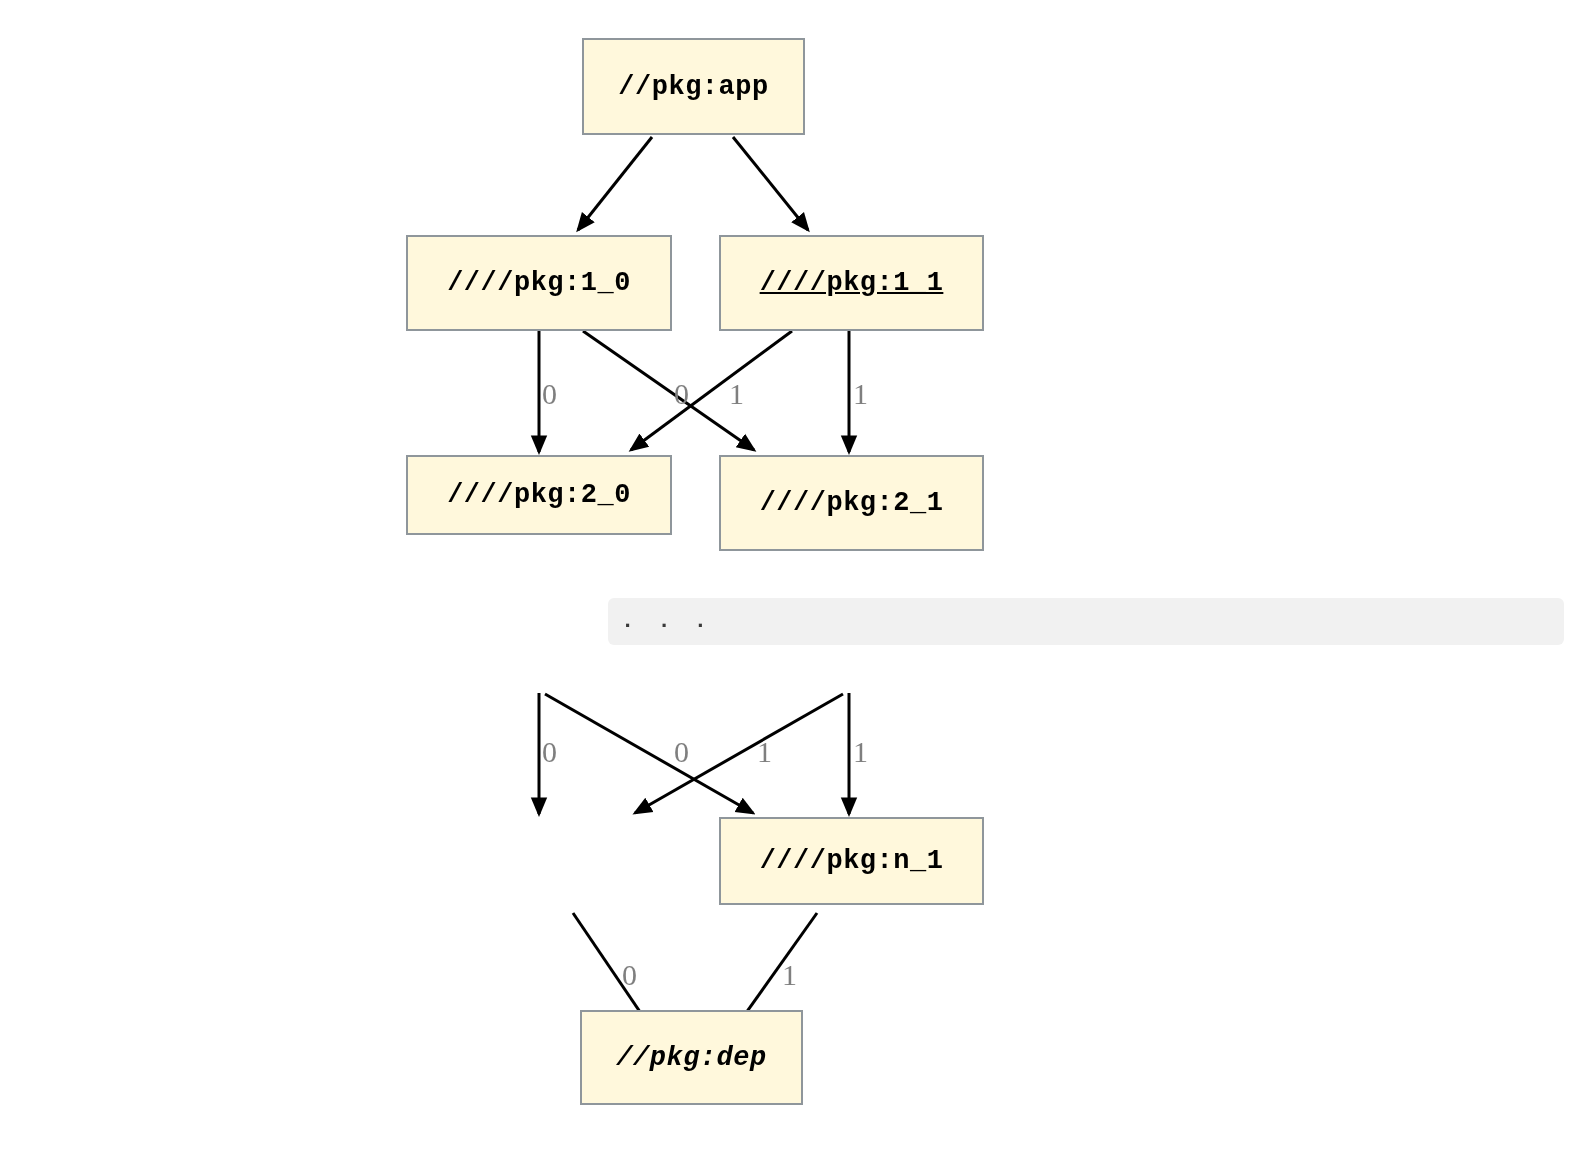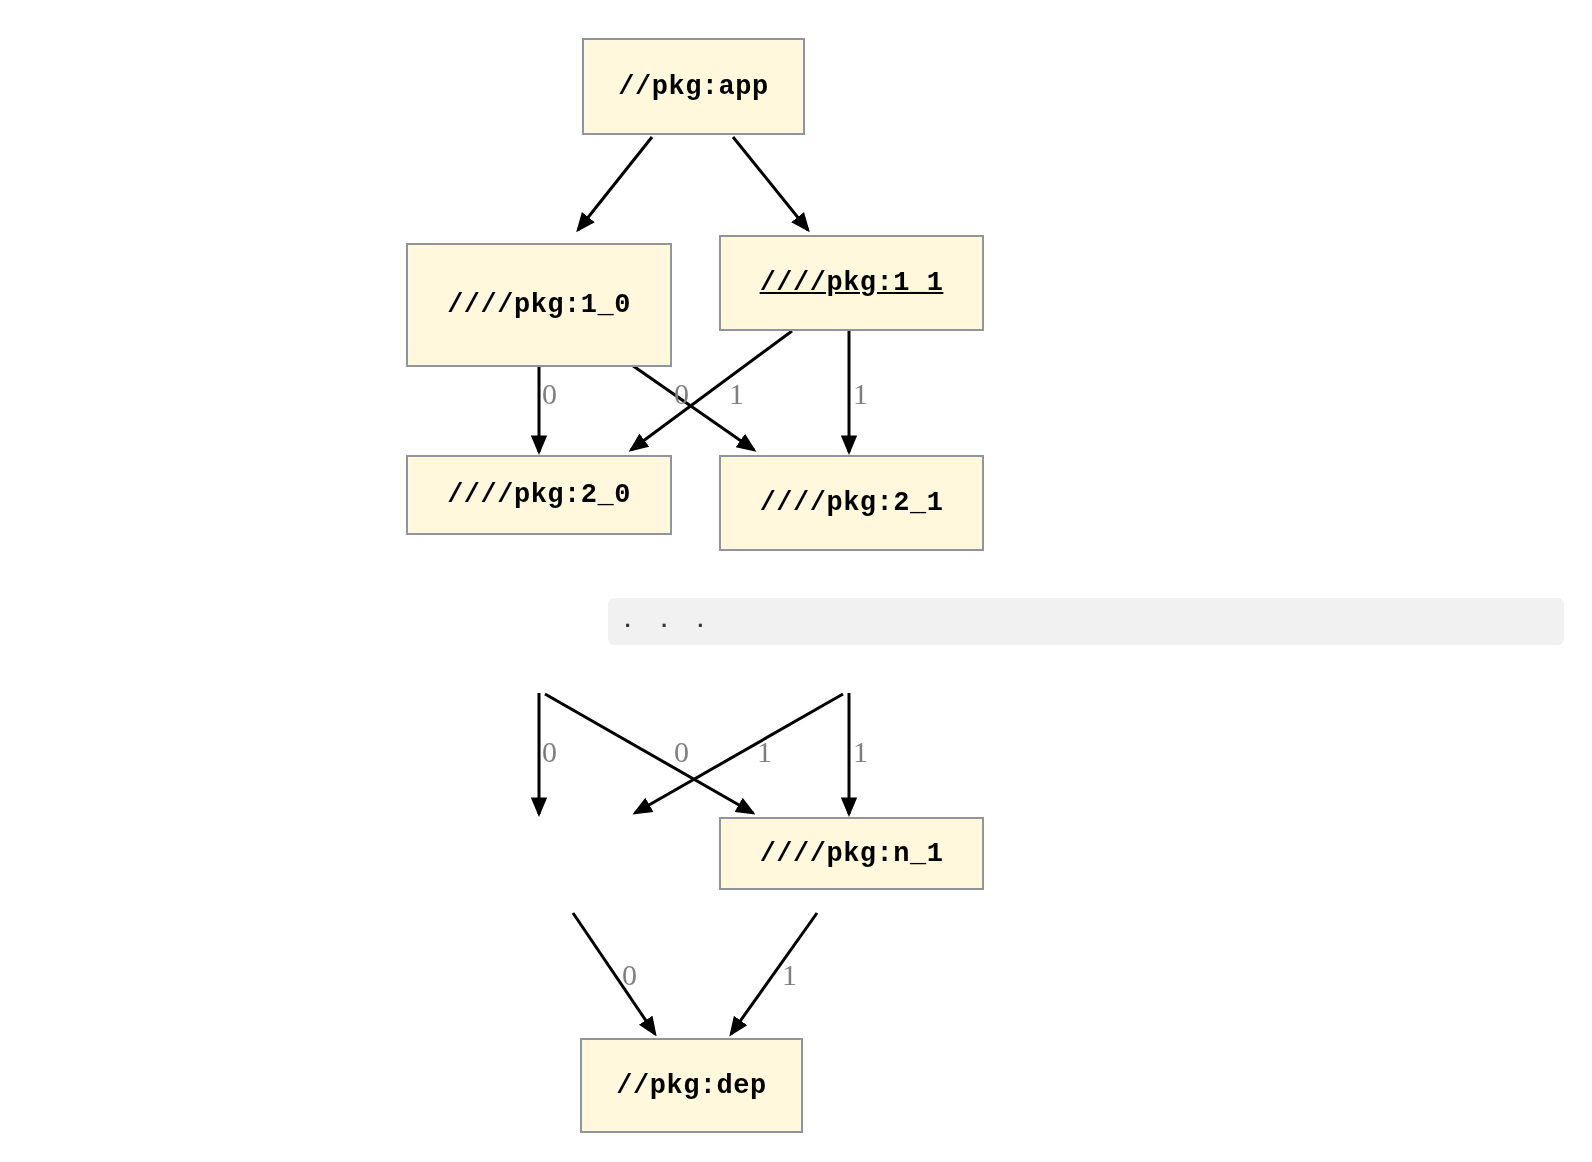--- a/index.html
+++ b/index.html
@@ -40,27 +40,27 @@
     align-items: center;
     justify-content: center;
     font-family: "Liberation Mono", monospace;
     font-weight: bold;
     font-size: 27px;
     letter-spacing: 0.5px;
     color: #000000;
     white-space: nowrap;
   }
   .node-app  { left: 582px; top: 38px;   width: 223px; height: 97px; text-align: center; }
-  .node-1_0  { left: 406px; top: 235px;  width: 266px; height: 124px; margin-top: 8px; }
+  .node-1_0  { left: 406px; top: 235px;  width: 266px; height: 96px; }
   .node-1_1  { left: 719px; top: 235px;  width: 265px; height: 96px; text-decoration: underline; }
   .node-2_0  { left: 406px; top: 455px;  width: 266px; height: 80px; }
   .node-2_1  { left: 719px; top: 455px;  width: 265px; height: 96px; }
   .node-n_0  { left: 406px; top: 817px;  width: 266px; height: 96px; }
-  .node-n_1  { left: 719px; top: 817px;  width: 265px; height: 73px; }
-  .node-dep  { left: 580px; top: 1038px; width: 223px; height: 95px; }
+  .node-n_1  { left: 719px; top: 817px;  width: 265px; height: 88px; }
+  .node-dep  { left: 580px; top: 1010px; width: 223px; height: 95px; font-style: italic; }
   .ellipsis-band {
     position: absolute;
     left: 608px; top: 598px;
     width: 956px; height: 47px;
     box-sizing: border-box;
     background: #f1f1f1;
     border-radius: 6px;
     display: flex;
     align-items: center;
     padding-left: 13px;

